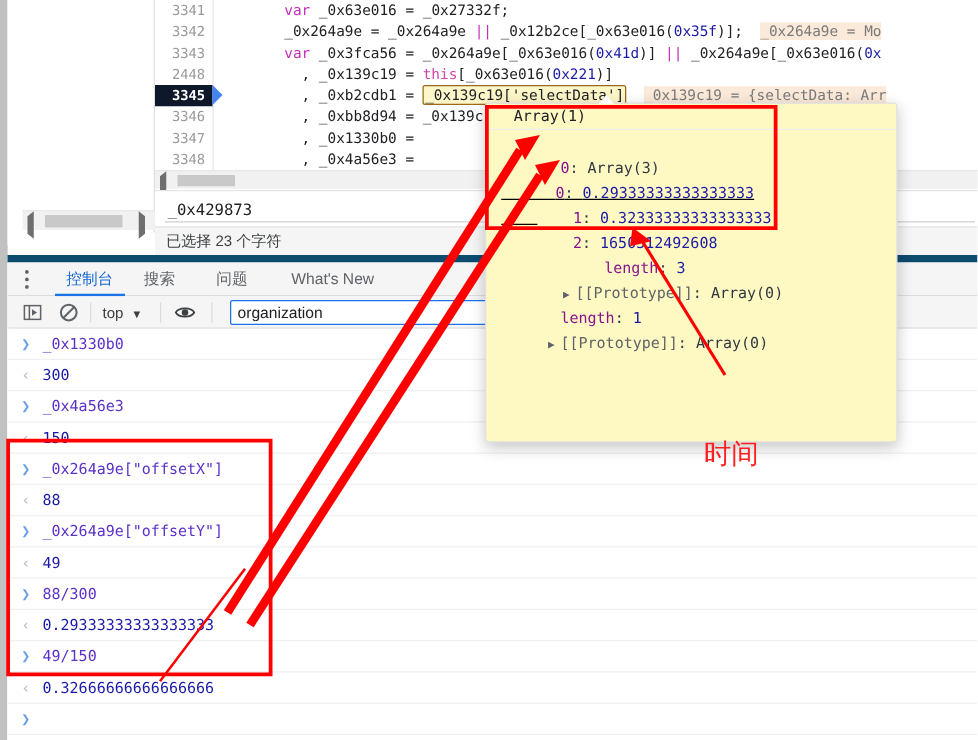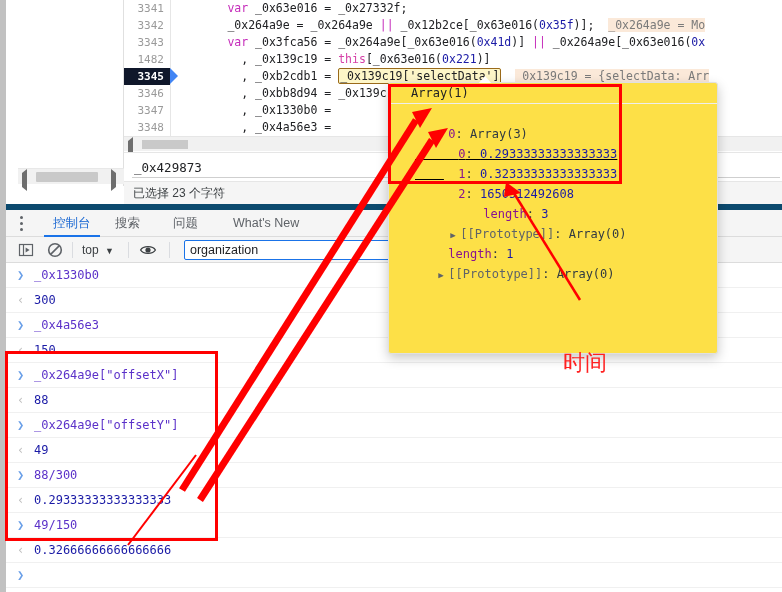--- a/index.html
+++ b/index.html
@@ -111,21 +111,21 @@
   .crow .chev { position:absolute; left:11px; top:0; font-size:12px; }
   .crow.input .chev { color:#6a9fe8; }
   .crow.output .chev { color:#bdbdbd; }
   .crow.input { color:#5b31c9; }
   .crow.output { color:#1a1aa6; }
   .cb-rail { position:absolute; left:0; top:53px; width:5px; height:335px; background:#efefef; }
 
   
   .popover {
     position:absolute; left:388px; top:82px; width:330px; height:272px;
-    background:#fde047; border:1px solid #e0e0e0; border-radius:3px;
+    background:#fef9c3; border:1px solid #e0e0e0; border-radius:3px;
     box-shadow: 0 4px 12px rgba(0,0,0,0.22);
     font-family:"DejaVu Sans Mono", monospace; font-size:12px;
     overflow:hidden; z-index:20;
   }
   .pop-header {
     height:21px; line-height:21px; padding-left:22px; color:#202124;
     border-bottom:1px solid #eee; font-size:12px;
   }
   .prow { height:20px; line-height:20px; padding-left:10px; white-space:pre; font-size:12px; }
   .pkey { color:#881391; }
@@ -169,21 +169,21 @@
       <span class="arrow-l"><span class="tri tri-l"></span></span>
       <span class="thumb"></span>
       <span class="arrow-r"><span class="tri tri-r"></span></span>
     </div>
 
     <div class="editor">
       <div class="gutter">
         <div class="ln">3341</div>
         <div class="ln">3342</div>
         <div class="ln">3343</div>
-        <div class="ln">1482</div>
+        <div class="ln">2448</div>
         <div class="ln sel">3345</div>
         <div class="ln">3346</div>
         <div class="ln">3347</div>
         <div class="ln">3348</div>
       </div>
 
       <div class="code-area">
         <div class="cl"><span style="color:#202124">        </span><span class="kw">var</span> _0x63e016 = _0x27332f;</div>
 
         <div class="cl">        _0x264a9e = _0x264a9e <span class="kw">||</span> _0x12b2ce[_0x63e016(<span class="num">0x35f</span>)];  <span class="hint">_0x264a9e = Mo</span></div>
@@ -279,21 +279,21 @@
     </div>
   </div>
 
   <div class="notch"></div>
   <div class="popover">
     <div class="pop-header">Array(1)</div>
 
     <div class="prow" style="padding-left:6px;">
       <span class="ptri">▼</span><span class="pkey">0</span><span class="pclass">: </span><span class="pclass">Array(3)</span>
     </div>
-    <div class="prow" style="padding-left:26px;text-decoration:underline;">
+    <div class="prow" style="padding-left:12px;text-decoration:underline;">
       <span class="pkey">0</span><span class="pclass">: </span><span class="pval-num">0.29333333333333333</span>
     </div>
     <div class="prow" style="padding-left:26px;">
       <span class="pkey">1</span><span class="pclass">: </span><span class="pval-num">0.32333333333333333</span>
     </div>
     <div class="prow" style="padding-left:26px;">
       <span class="pkey">2</span><span class="pclass">: </span><span class="pval-num">1650512492608</span>
     </div>
     <div class="prow" style="padding-left:26px;margin-left:25px;">
       <span class="pkey">length</span><span class="pclass">: </span><span class="pval-num">3</span>

